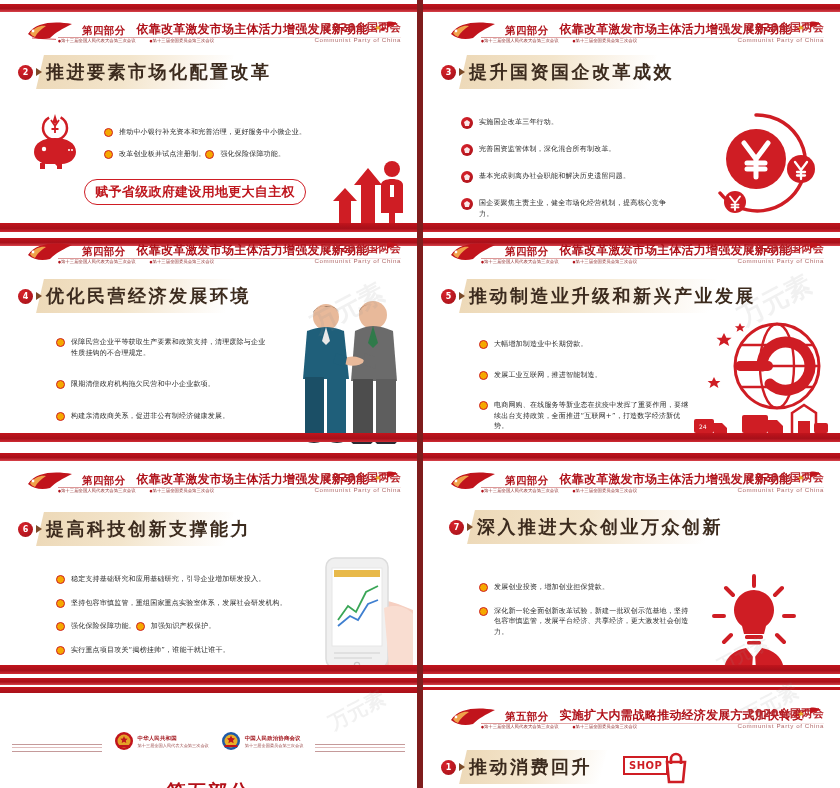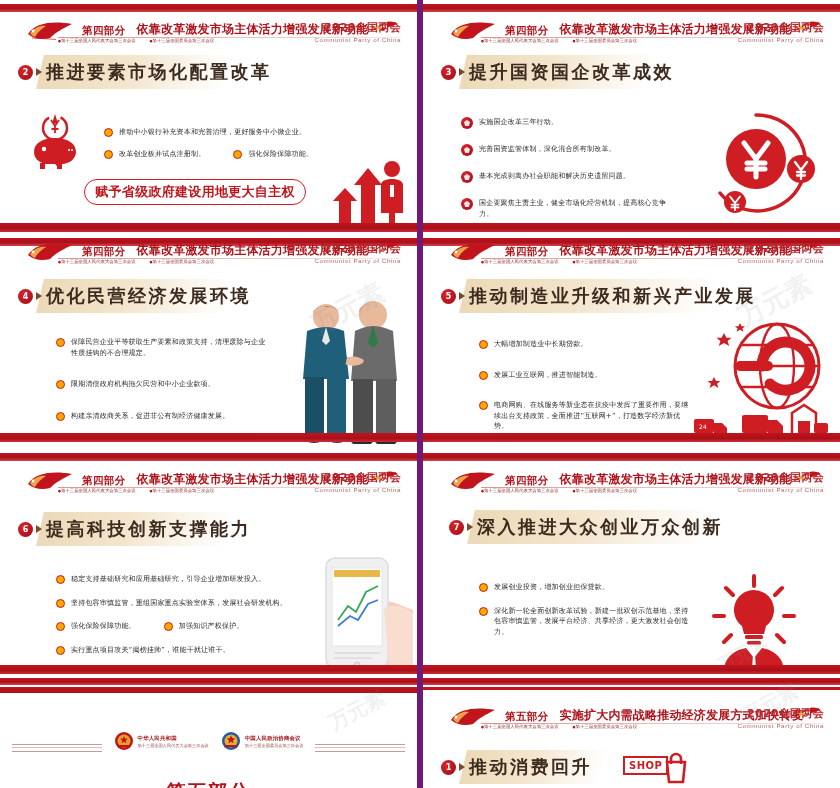--- a/index.html
+++ b/index.html
@@ -9,21 +9,21 @@
     font-family:"Liberation Sans","DejaVu Sans",sans-serif;
     overflow:hidden;
   }
   .grid{
     width:708px; height:788px;
     display:grid;
     grid-template-columns:417px 417px;
     grid-template-rows:234px 210px 230px 114px;
     column-gap:6px;
     row-gap:0px;
-    background:#701a75;
+    background:#7f1d1d;
   }
   .slide{
     position:relative;
     background:#ffffff;
     overflow:hidden;
     width:417px;
   }
   
   .barTop{
     position:absolute; left:0; right:0; top:4px; height:8px;
@@ -121,21 +121,21 @@
   }
   .dotR::after{
     content:""; position:absolute; left:3px; top:3px; width:6px; height:6px;
     background:#fff; border-radius:1px; opacity:.9;
     clip-path:polygon(50% 0,100% 35%,82% 100%,18% 100%,0 35%);
   }
   .btxt{
     font-size:7px; line-height:1.5; color:#2b2b2b; letter-spacing:.2px;
     font-family:"DejaVu Sans","Liberation Sans",sans-serif;
   }
-  .inlineGroup{ display:flex; gap:28px; align-items:flex-end; margin-bottom:11px; }
+  .inlineGroup{ display:flex; align-items:flex-end; margin-bottom:11px; }
   .inlineGroup .bline{ margin-bottom:0; }
 
   
   .pill{
     border:1.1px solid #cf1d24; border-radius:20px;
     padding:3px 10px; text-align:center; margin-bottom:6px;
     font-size:13px; font-weight:bold; color:#bf171e; letter-spacing:.3px;
     font-family:"DejaVu Sans","Liberation Sans",sans-serif;
     white-space:nowrap;
   }

